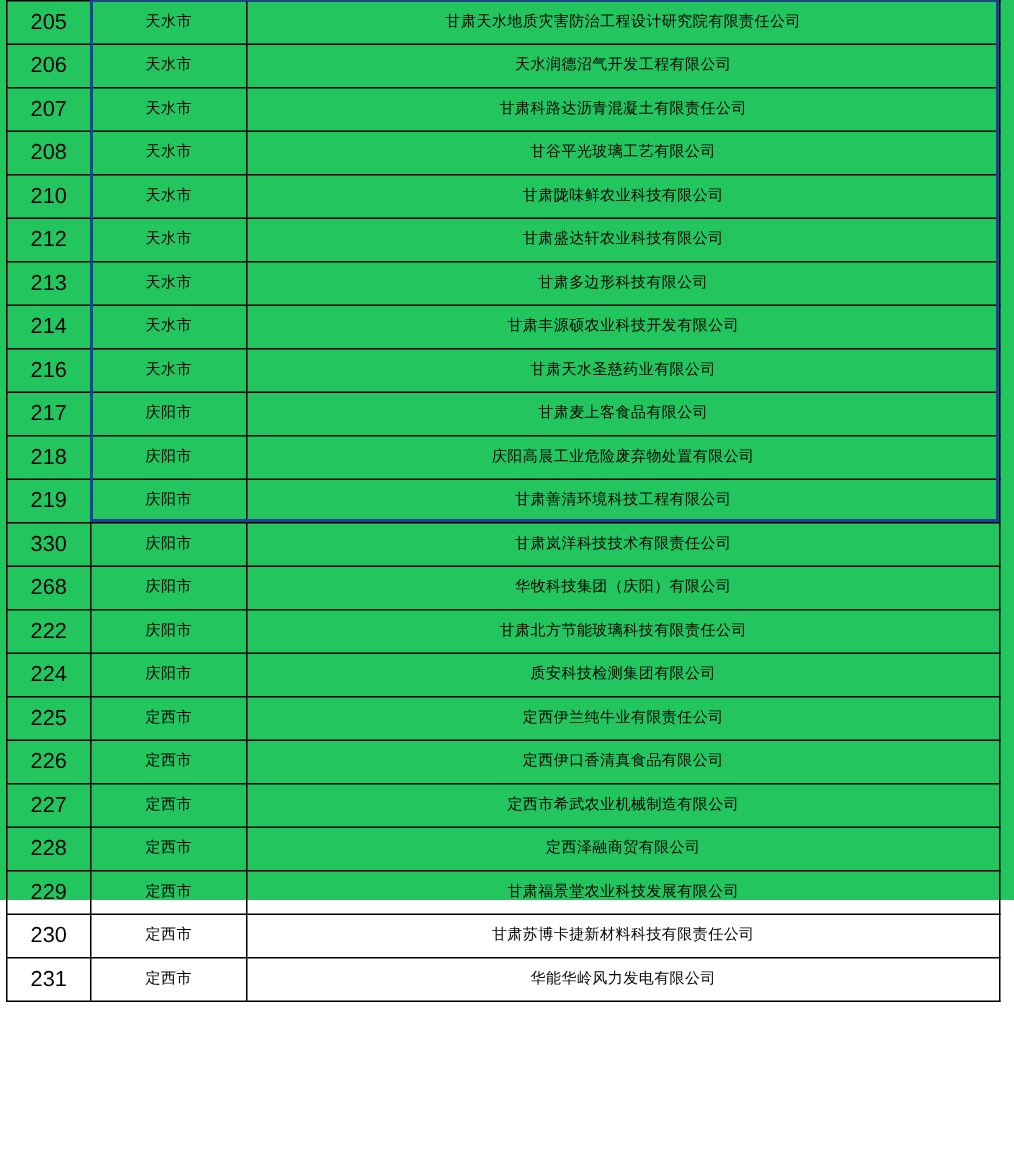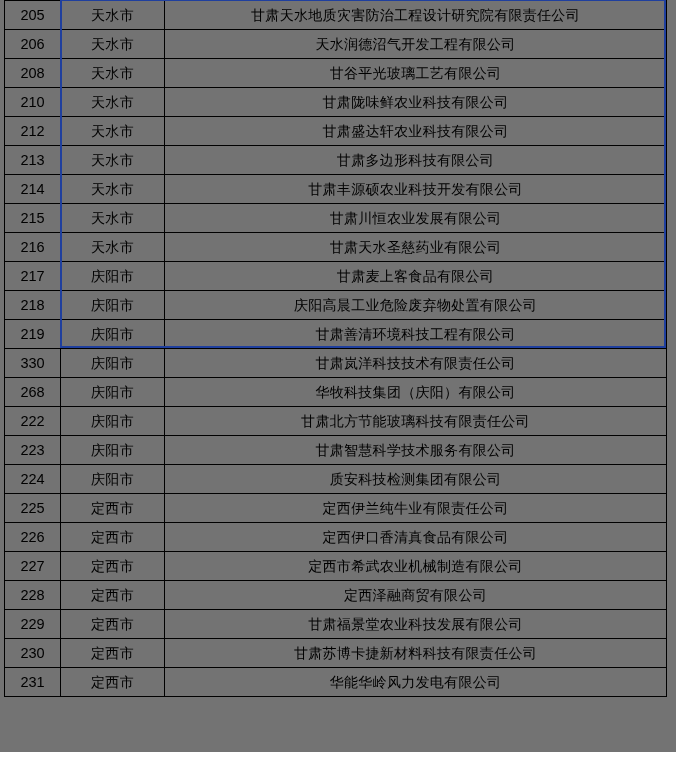--- a/index.html
+++ b/index.html
@@ -8,23 +8,23 @@
     background: #ffffff;
   }
   body {
     width: 676px;
     height: 776px;
     font-family: "Liberation Sans", sans-serif;
     overflow: hidden;
   }
   .doc {
     width: 676px;
-    height: 752px;
+    height: 600px;
     position: relative;
-    background: #737373;
+    background: #22c55e;
     box-sizing: border-box;
   }
   table.listing {
     border-collapse: collapse;
     width: 662px;
     margin-left: 4px;
     table-layout: fixed;
     font-size: 14.5px;
     color: #000;
   }
@@ -40,21 +40,21 @@
     vertical-align: middle;
     white-space: nowrap;
     overflow: hidden;
   }
   td.num {
     font-family: "Liberation Sans", sans-serif;
     font-size: 14.5px;
   }
   td.city, td.name {
     font-family: "DejaVu Sans", sans-serif;
-    font-size: 14px;
+    font-size: 10px;
     letter-spacing: 0.3px;
   }
   
   .highlight-box {
     position: absolute;
     border: 2px solid #1f3f9e;
     pointer-events: none;
     box-sizing: border-box;
   }
 </style>
@@ -73,20 +73,25 @@
           <td class="num">205</td>
           <td class="city">天水市</td>
           <td class="name">甘肃天水地质灾害防治工程设计研究院有限责任公司</td>
         </tr>
         <tr>
           <td class="num">206</td>
           <td class="city">天水市</td>
           <td class="name">天水润德沼气开发工程有限公司</td>
         </tr>
         <tr>
+          <td class="num">207</td>
+          <td class="city">天水市</td>
+          <td class="name">甘肃科路达沥青混凝土有限责任公司</td>
+        </tr>
+        <tr>
           <td class="num">208</td>
           <td class="city">天水市</td>
           <td class="name">甘谷平光玻璃工艺有限公司</td>
         </tr>
         <tr>
           <td class="num">210</td>
           <td class="city">天水市</td>
           <td class="name">甘肃陇味鲜农业科技有限公司</td>
         </tr>
         <tr>
@@ -96,25 +101,20 @@
         </tr>
         <tr>
           <td class="num">213</td>
           <td class="city">天水市</td>
           <td class="name">甘肃多边形科技有限公司</td>
         </tr>
         <tr>
           <td class="num">214</td>
           <td class="city">天水市</td>
           <td class="name">甘肃丰源硕农业科技开发有限公司</td>
-        </tr>
-        <tr>
-          <td class="num">215</td>
-          <td class="city">天水市</td>
-          <td class="name">甘肃川恒农业发展有限公司</td>
         </tr>
         <tr>
           <td class="num">216</td>
           <td class="city">天水市</td>
           <td class="name">甘肃天水圣慈药业有限公司</td>
         </tr>
         <tr>
           <td class="num">217</td>
           <td class="city">庆阳市</td>
           <td class="name">甘肃麦上客食品有限公司</td>
@@ -136,25 +136,20 @@
         </tr>
         <tr>
           <td class="num">268</td>
           <td class="city">庆阳市</td>
           <td class="name">华牧科技集团（庆阳）有限公司</td>
         </tr>
         <tr>
           <td class="num">222</td>
           <td class="city">庆阳市</td>
           <td class="name">甘肃北方节能玻璃科技有限责任公司</td>
-        </tr>
-        <tr>
-          <td class="num">223</td>
-          <td class="city">庆阳市</td>
-          <td class="name">甘肃智慧科学技术服务有限公司</td>
         </tr>
         <tr>
           <td class="num">224</td>
           <td class="city">庆阳市</td>
           <td class="name">质安科技检测集团有限公司</td>
         </tr>
         <tr>
           <td class="num">225</td>
           <td class="city">定西市</td>
           <td class="name">定西伊兰纯牛业有限责任公司</td>

